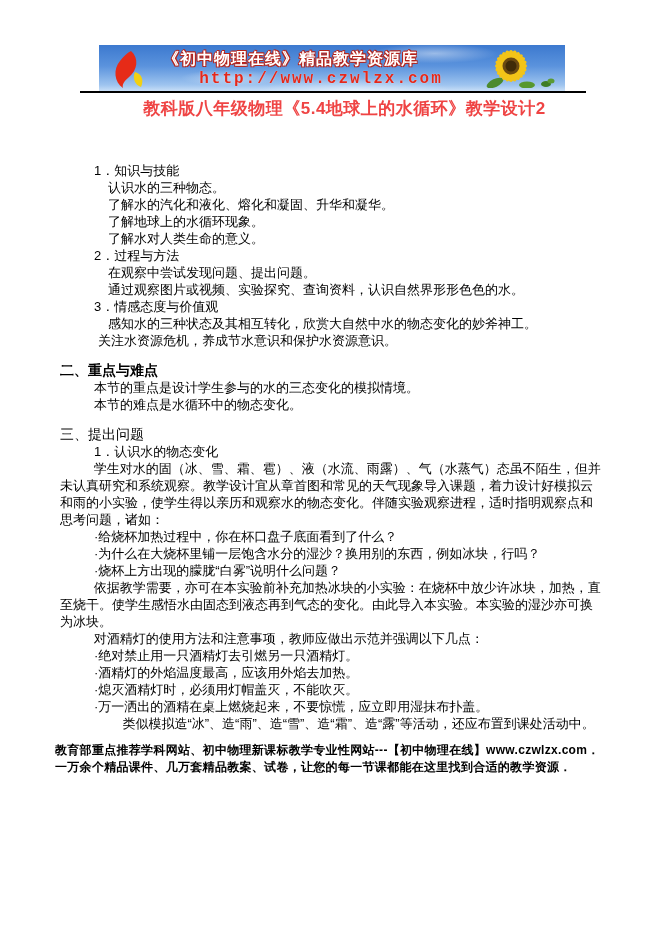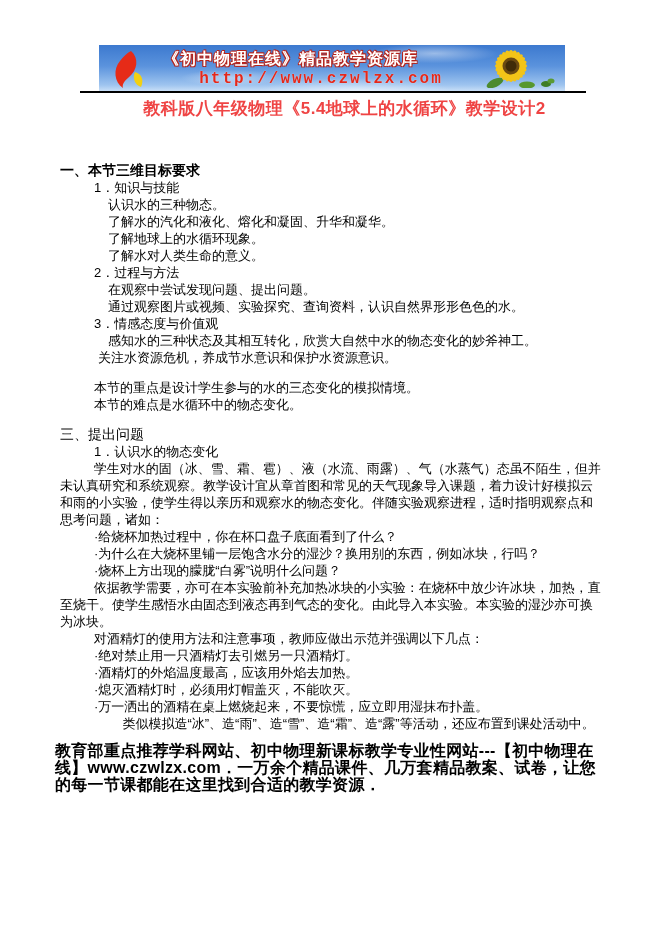--- a/index.html
+++ b/index.html
@@ -55,21 +55,21 @@
   .sub{padding-left:48px;}
   .sub2{padding-left:38px;}
   .p1{padding-left:34px;}
   .bullet{padding-left:34px;}
   .pi2{text-indent:2.6em;}
   .pi45{text-indent:4.8em;}
   .spacer{height:13px;min-height:13px;}
   
   .doc-footer{
     margin:10px 55px 0 55px;
-    font-weight:bold;font-size:16px;line-height:17px;letter-spacing:.3px;
+    font-weight:bold;font-size:12px;line-height:17px;letter-spacing:.3px;
   }
 </style>
 </head>
 <body>
 
 <div class="header-area">
   <div class="banner">
     <span class="banner-logo">
       <svg width="40" height="40" viewBox="0 0 40 40" aria-hidden="true">
         <path d="M22,2 C30,9 29,21 19,29 C15,32 13,36 14,39 C5,33 4,20 11,12 C14,8 18,4 22,2 Z" fill="#e62b18"></path>
@@ -108,33 +108,33 @@
         <ellipse cx="10" cy="7" rx="3.5" ry="2.5" fill="#5a9a33"></ellipse>
       </svg>
     </span>
   </div>
   <div class="header-rule"></div>
 </div>
 
 <div class="doc-title">教科版八年级物理《5.4地球上的水循环》教学设计2</div>
 
 <div class="document-body">
-    <div class="blk h-bold">一、本节三维目标要求</div>
     <div class="blk num">1．知识与技能</div>
     <div class="blk sub">认识水的三种物态。</div>
     <div class="blk sub">了解水的汽化和液化、熔化和凝固、升华和凝华。</div>
     <div class="blk sub">了解地球上的水循环现象。</div>
     <div class="blk sub">了解水对人类生命的意义。</div>
     <div class="blk num">2．过程与方法</div>
     <div class="blk sub">在观察中尝试发现问题、提出问题。</div>
     <div class="blk sub">通过观察图片或视频、实验探究、查询资料，认识自然界形形色色的水。</div>
     <div class="blk num">3．情感态度与价值观</div>
     <div class="blk sub">感知水的三种状态及其相互转化，欣赏大自然中水的物态变化的妙斧神工。</div>
     <div class="blk sub2">关注水资源危机，养成节水意识和保护水资源意识。</div>
     <div class="blk spacer"></div>
+    <div class="blk h-bold">二、重点与难点</div>
     <div class="blk p1">本节的重点是设计学生参与的水的三态变化的模拟情境。</div>
     <div class="blk p1">本节的难点是水循环中的物态变化。</div>
     <div class="blk spacer"></div>
     <div class="blk h">三、提出问题</div>
     <div class="blk num">1．认识水的物态变化</div>
     <div class="blk pi2">学生对水的固（冰、雪、霜、雹）、液（水流、雨露）、气（水蒸气）态虽不陌生，但并未认真研究和系统观察。教学设计宜从章首图和常见的天气现象导入课题，着力设计好模拟云和雨的小实验，使学生得以亲历和观察水的物态变化。伴随实验观察进程，适时指明观察点和思考问题，诸如：</div>
     <div class="blk bullet">·给烧杯加热过程中，你在杯口盘子底面看到了什么？</div>
     <div class="blk bullet">·为什么在大烧杯里铺一层饱含水分的湿沙？换用别的东西，例如冰块，行吗？</div>
     <div class="blk bullet">·烧杯上方出现的朦胧“白雾”说明什么问题？</div>
     <div class="blk pi2">依据教学需要，亦可在本实验前补充加热冰块的小实验：在烧杯中放少许冰块，加热，直至烧干。使学生感悟水由固态到液态再到气态的变化。由此导入本实验。本实验的湿沙亦可换为冰块。</div>

